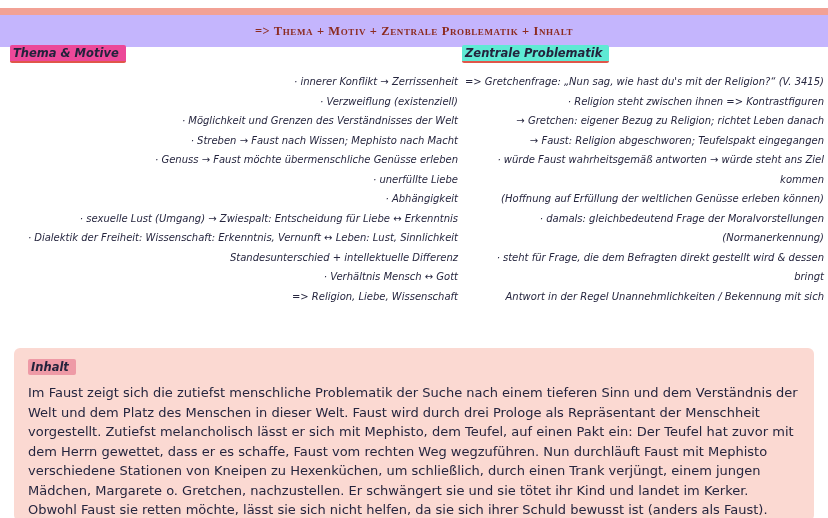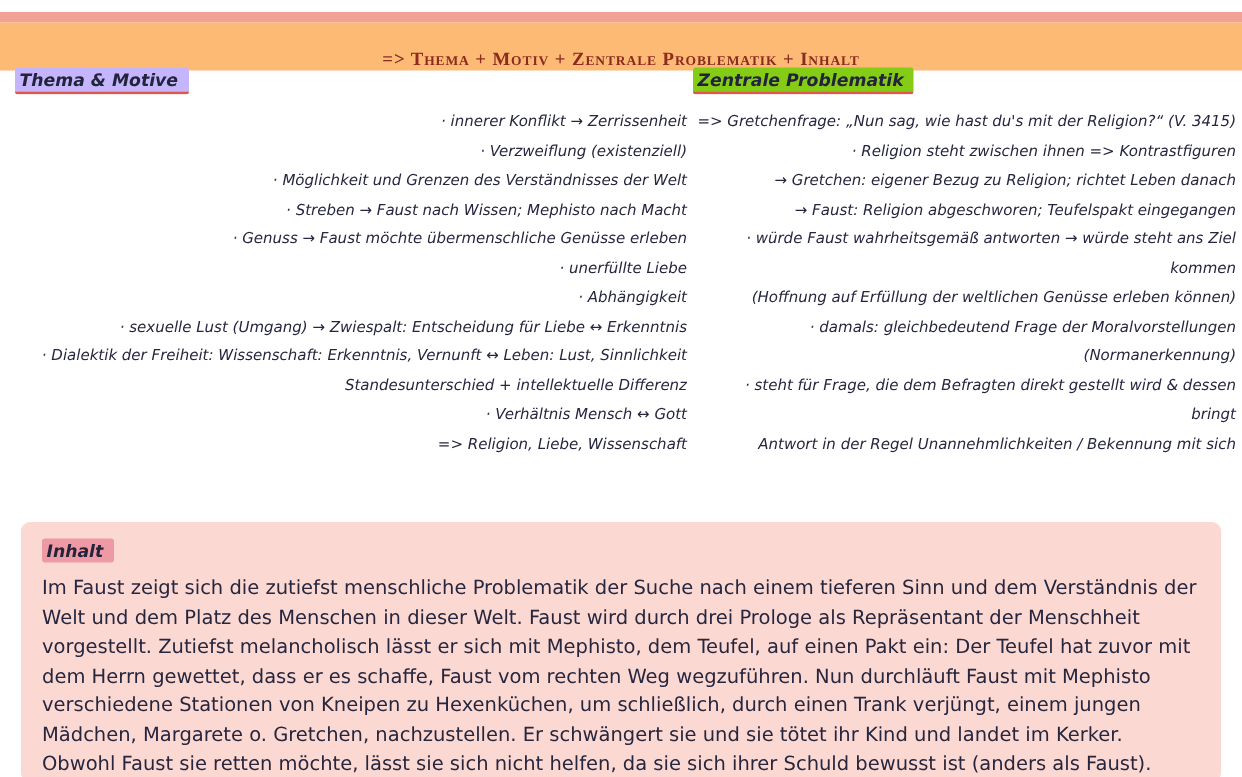--- a/index.html
+++ b/index.html
@@ -7,43 +7,43 @@
     width:828px;height:518px;position:relative;overflow:hidden;
     background:#ffffff;
     font-family:"DejaVu Sans", sans-serif;
   }
   .top-strip{
     position:absolute;left:0;top:8px;width:828px;height:7px;
     background:#f2a195;
   }
   .title-band{
     position:absolute;left:0;top:15px;width:828px;height:32px;
-    background:#fdba74;display:flex;align-items:flex-end;justify-content:center;
+    background:#c4b5fd;display:flex;align-items:center;justify-content:center;
   }
   .title-band .title{
     font-family:"Liberation Serif", serif;
     font-variant:small-caps;
     font-size:12.5px;letter-spacing:0.6px;
     color:#8c2b20;font-weight:bold;
   }
   .col{
     position:absolute;top:42px;
     font-style:italic;color:#26263f;
   }
   .col-left{left:10px;width:448px;}
   .col-right{left:462px;width:362px;}
   .heading{
     display:inline-block;
     font-weight:bold;font-style:italic;
     font-size:11.5px;color:#23233c;
     padding:1px 7px 1px 3px;
     border-radius:2px;
   }
-  .hl-salmon{background:#c4b5fd;border-bottom:2px solid #e0564a;}
-  .hl-pink{background:#84cc16;border-bottom:2px solid #e0564a;}
+  .hl-salmon{background:#ec4899;border-bottom:2px solid #e0564a;}
+  .hl-pink{background:#5eead4;border-bottom:2px solid #e0564a;}
   .hl-red{background:#ee9aa6;}
   .lines{margin-top:9px;}
   .line{
     font-size:10px;line-height:19.5px;
     white-space:nowrap;
     text-align:right;
   }
   .col-right .line{white-space:normal;}
   .ind1{margin-left:16px;}
   .ind2{margin-left:28px;}

